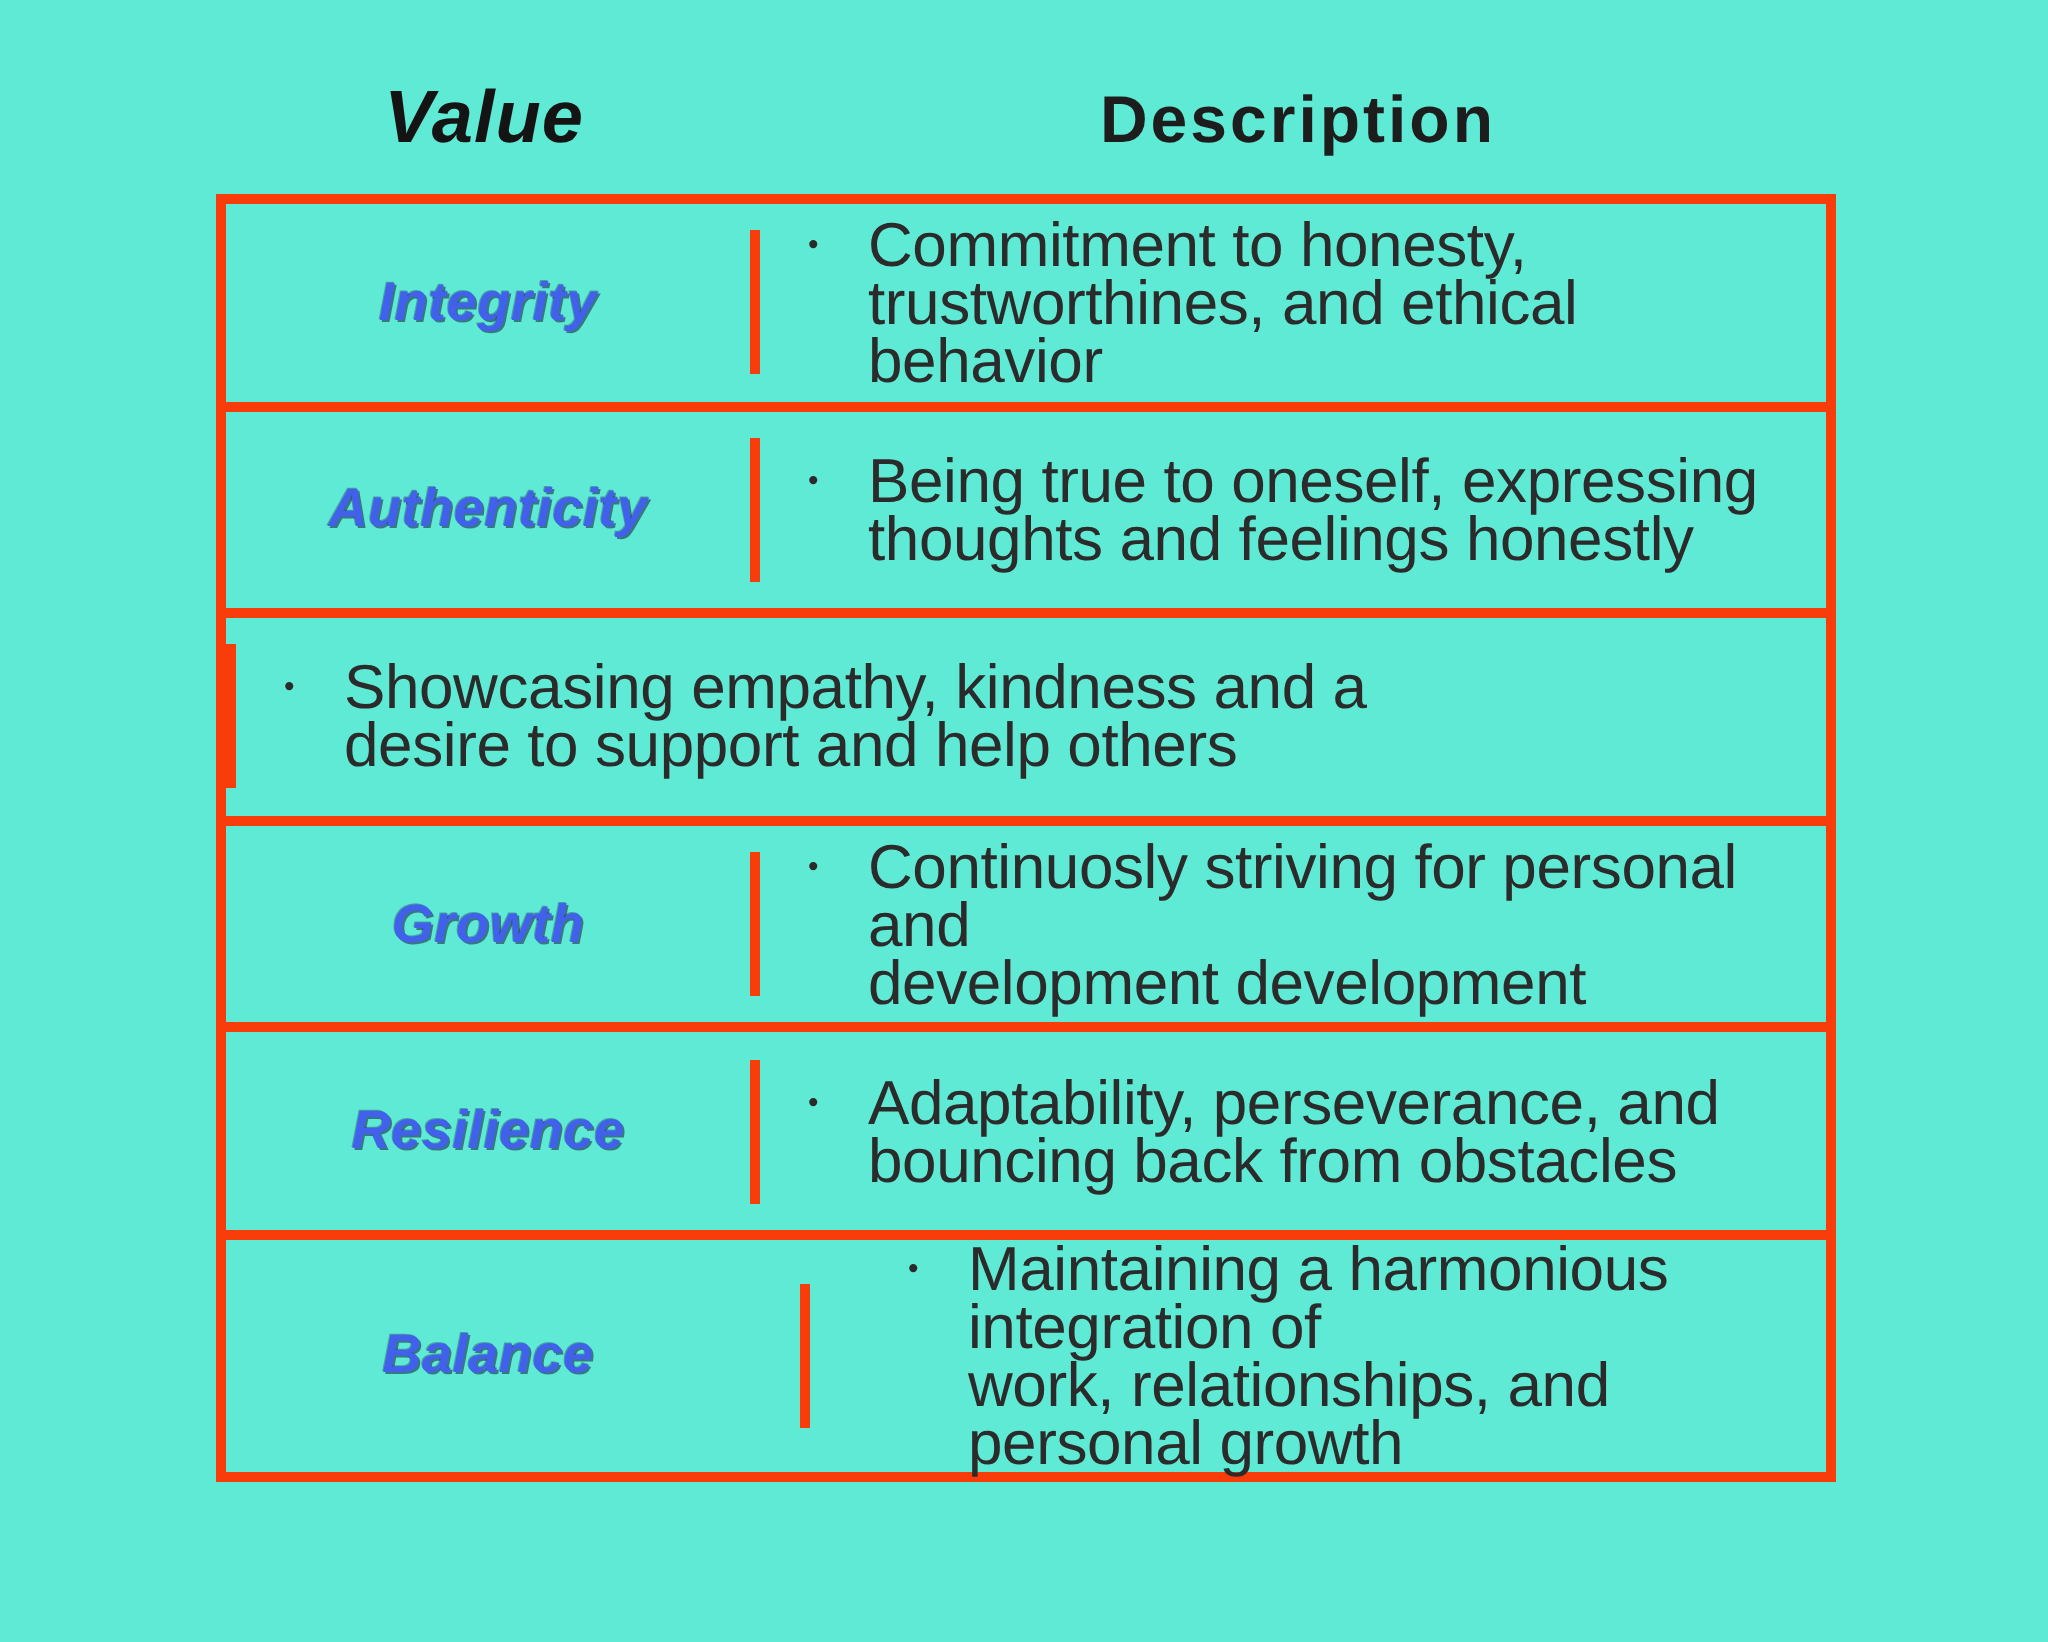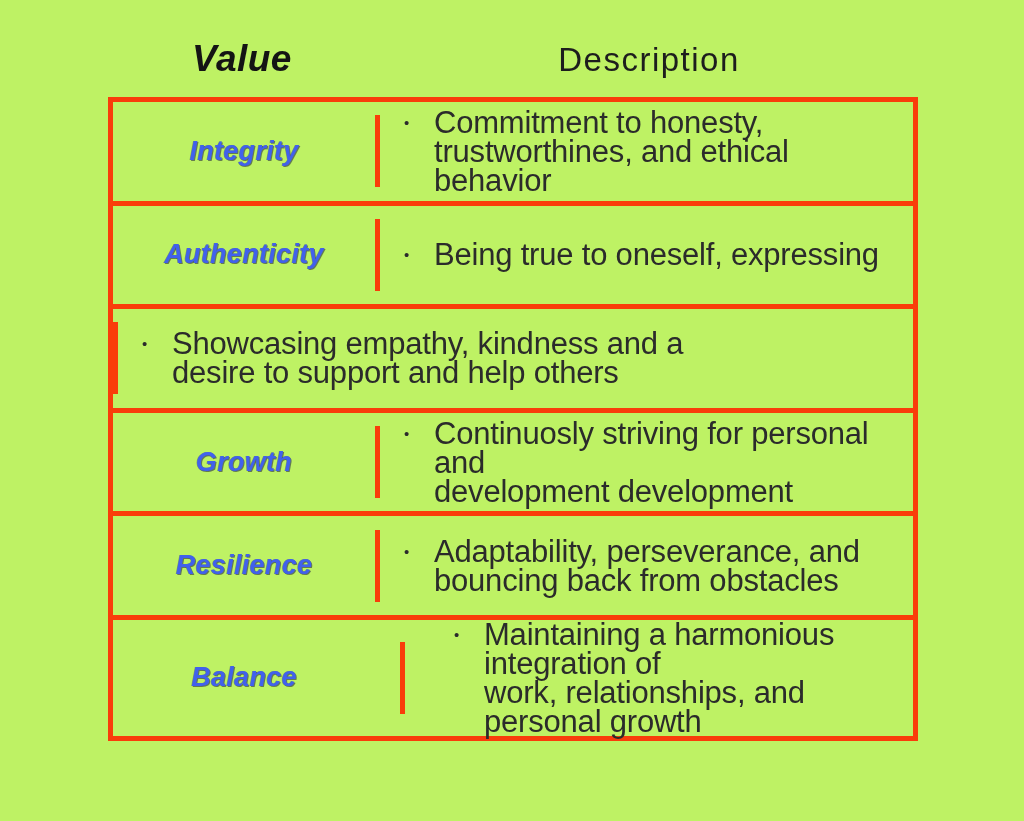--- a/index.html
+++ b/index.html
@@ -3,33 +3,33 @@
 <meta charset="utf-8">
 <style>
   * { margin: 0; padding: 0; box-sizing: border-box; }
   html, body { width: 1024px; height: 821px; }
   body {
     background: #ffffff;
     font-family: "Liberation Sans", sans-serif;
     position: relative;
     overflow: hidden;
   }
-  .stage { position: relative; width: 1024px; height: 821px; background:#bef264; }
+  .stage { position: relative; width: 1024px; height: 821px; background:#5eead4; }
 
   
   .hdr-value {
     position: absolute; left: 108px; top: 38px; width: 268px;
     text-align: center;
     font-size: 37px; font-weight: bold; font-style: italic;
     color: #141414; letter-spacing: 0.5px;
   }
   .hdr-desc {
     position: absolute; left: 380px; top: 41px; width: 538px;
     text-align: center;
-    font-size: 33px; font-weight: 400;
+    font-size: 33px; font-weight: 700;
     color: #1d1d1d; letter-spacing: 1.5px;
   }
 
   
   .vtable {
     position: absolute; left: 108px; top: 97px;
     width: 810px; height: 644px;
     border: 5px solid var(--accent, #F93D0A);
     display: flex; flex-direction: column;
   }
@@ -104,20 +104,21 @@
     </div>
 
     <div class="vrow">
       <div class="value-cell">Authenticity</div>
       <div class="vdivider"></div>
       <div class="desc-cell">
         <div class="desc-inner">
           <span class="bullet">•</span>
           <div class="desc-text">
             <div>Being true to oneself, expressing</div>
+            <div>thoughts and feelings honestly</div>
           </div>
         </div>
       </div>
     </div>
 
     <div class="vrow">
       <div class="vdivider"></div>
       <div class="desc-cell">
         <div class="desc-inner">
           <span class="bullet">•</span>

